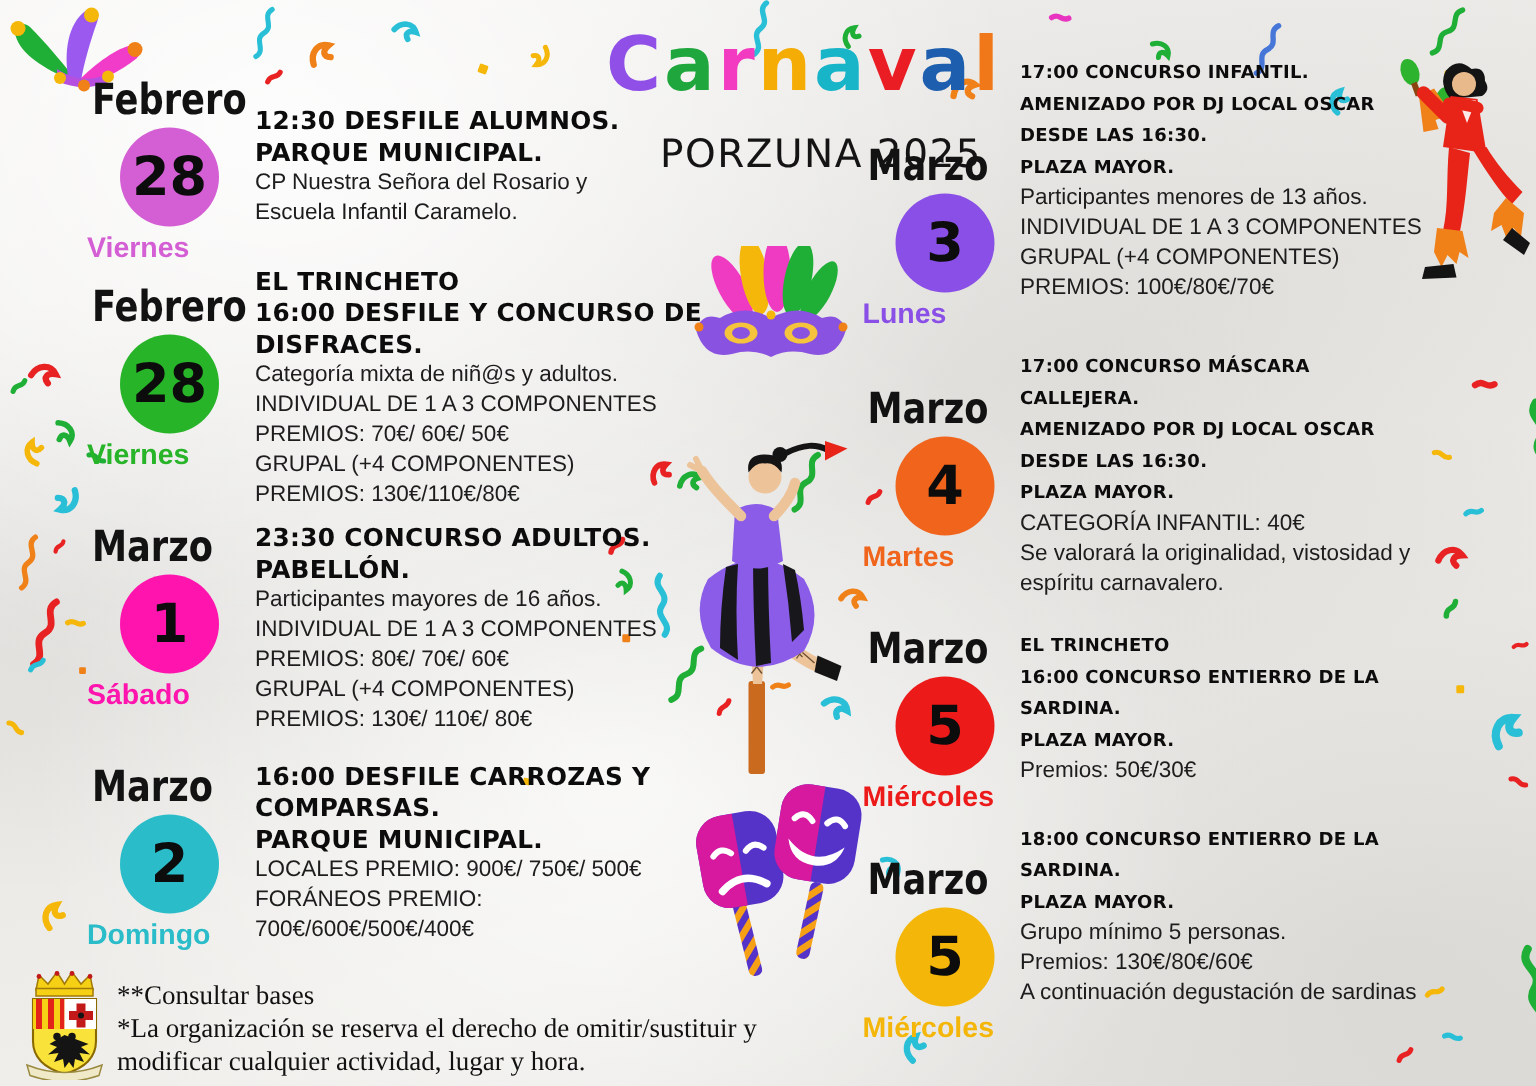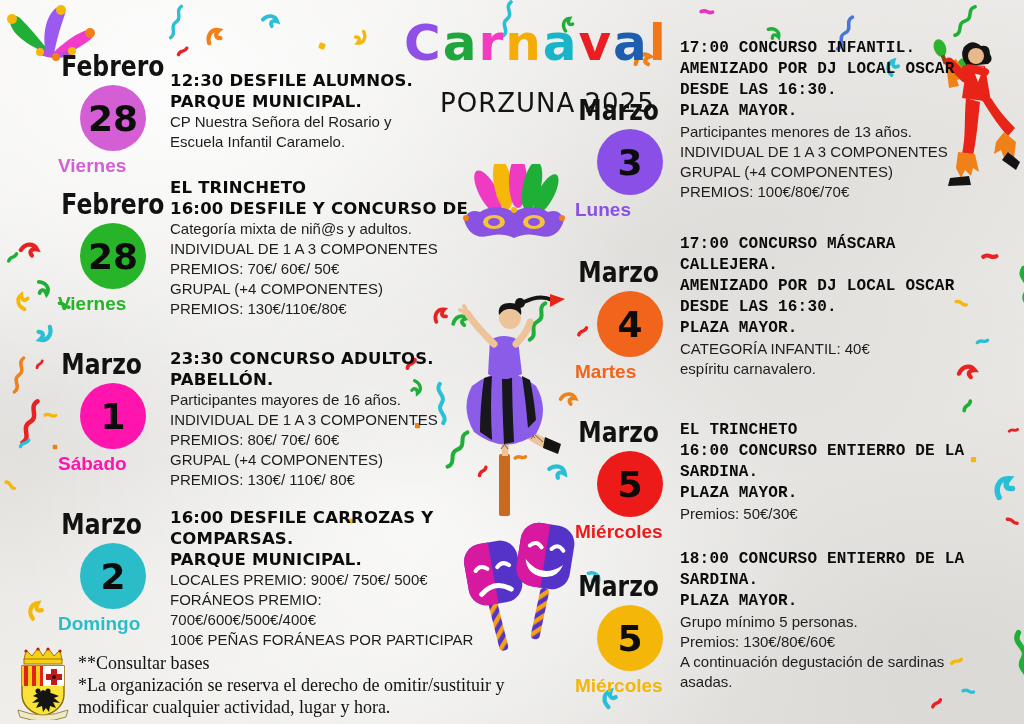--- a/index.html
+++ b/index.html
@@ -24,21 +24,21 @@
   .badge{position:absolute;width:110px;text-align:left;}
   .badge .month{font-family:"DejaVu Sans",sans-serif;font-weight:bold;font-size:25px;
     color:#121212;transform:scale(.94,1.14);}
   .badge .circle{width:66px;height:66px;border-radius:50%;margin:4px auto 0;
     display:flex;align-items:center;justify-content:center;}
   .badge .day{font-family:"DejaVu Sans",sans-serif;font-weight:bold;font-size:36px;color:#0c0c0c;}
   .badge .weekday{margin-top:4px;font-weight:bold;font-size:19px;}
   .etext{position:absolute;}
   .etext .hl{font-family:"DejaVu Sans",sans-serif;font-weight:bold;font-size:16.5px;
     line-height:21px;color:#0c0c0c;letter-spacing:.2px;white-space:nowrap;}
-  .etext.right .hl{font-size:16px;font-family:Liberation Mono, monospace;}
+  .etext.right .hl{font-size:12px;}
   .etext .rl{font-size:15px;line-height:20px;color:#1d1d1d;white-space:nowrap;}
   .footer-notes{position:absolute;left:78px;top:652px;font-family:"Liberation Serif",serif;
     font-size:18px;line-height:22px;color:#111;}
   .deco{position:absolute;}
 </style>
 </head>
 <body>
 
 <div class="poster">
 
@@ -410,20 +410,21 @@
 
     <div class="etext" style="left:170px;top:70px">
         <div class="hl">12:30 DESFILE ALUMNOS.</div>
         <div class="hl">PARQUE MUNICIPAL.</div>
         <div class="rl">CP Nuestra Señora del Rosario y</div>
         <div class="rl">Escuela Infantil Caramelo.</div>
       </div>
     <div class="etext" style="left:170px;top:177px">
         <div class="hl">EL TRINCHETO</div>
         <div class="hl">16:00 DESFILE Y CONCURSO DE</div>
+        <div class="hl">DISFRACES.</div>
         <div class="rl">Categoría mixta de niñ@s y adultos.</div>
         <div class="rl">INDIVIDUAL DE 1 A 3 COMPONENTES</div>
         <div class="rl">PREMIOS: 70€/ 60€/ 50€</div>
         <div class="rl">GRUPAL (+4 COMPONENTES)</div>
         <div class="rl">PREMIOS: 130€/110€/80€</div>
       </div>
     <div class="etext" style="left:170px;top:348px">
         <div class="hl">23:30 CONCURSO ADULTOS.</div>
         <div class="hl">PABELLÓN.</div>
         <div class="rl">Participantes mayores de 16 años.</div>
@@ -432,57 +433,56 @@
         <div class="rl">GRUPAL (+4 COMPONENTES)</div>
         <div class="rl">PREMIOS: 130€/ 110€/ 80€</div>
       </div>
     <div class="etext" style="left:170px;top:507px">
         <div class="hl">16:00 DESFILE CARROZAS Y</div>
         <div class="hl">COMPARSAS.</div>
         <div class="hl">PARQUE MUNICIPAL.</div>
         <div class="rl">LOCALES PREMIO: 900€/ 750€/ 500€</div>
         <div class="rl">FORÁNEOS PREMIO:</div>
         <div class="rl">700€/600€/500€/400€</div>
-        <div class="rl">100€ PEÑAS FORÁNEAS POR PARTICIPAR</div>
       </div>
 
     <div class="etext right" style="left:680px;top:38px">
         <div class="hl">17:00 CONCURSO INFANTIL.</div>
         <div class="hl">AMENIZADO POR DJ LOCAL OSCAR</div>
         <div class="hl">DESDE LAS 16:30.</div>
         <div class="hl">PLAZA MAYOR.</div>
         <div class="rl">Participantes menores de 13 años.</div>
         <div class="rl">INDIVIDUAL DE 1 A 3 COMPONENTES</div>
         <div class="rl">GRUPAL (+4 COMPONENTES)</div>
         <div class="rl">PREMIOS: 100€/80€/70€</div>
       </div>
     <div class="etext right" style="left:680px;top:234px">
         <div class="hl">17:00 CONCURSO MÁSCARA</div>
         <div class="hl">CALLEJERA.</div>
         <div class="hl">AMENIZADO POR DJ LOCAL OSCAR</div>
         <div class="hl">DESDE LAS 16:30.</div>
         <div class="hl">PLAZA MAYOR.</div>
         <div class="rl">CATEGORÍA INFANTIL: 40€</div>
+        <div class="rl">Se valorará la originalidad, vistosidad y</div>
         <div class="rl">espíritu carnavalero.</div>
       </div>
     <div class="etext right" style="left:680px;top:420px">
         <div class="hl">EL TRINCHETO</div>
         <div class="hl">16:00 CONCURSO ENTIERRO DE LA</div>
         <div class="hl">SARDINA.</div>
         <div class="hl">PLAZA MAYOR.</div>
         <div class="rl">Premios: 50€/30€</div>
       </div>
     <div class="etext right" style="left:680px;top:549px">
         <div class="hl">18:00 CONCURSO ENTIERRO DE LA</div>
         <div class="hl">SARDINA.</div>
         <div class="hl">PLAZA MAYOR.</div>
         <div class="rl">Grupo mínimo 5 personas.</div>
         <div class="rl">Premios: 130€/80€/60€</div>
         <div class="rl">A continuación degustación de sardinas</div>
-        <div class="rl">asadas.</div>
       </div>
 
     <div class="footer-notes" id="footer-notes">
         <div>**Consultar bases</div>
         <div>*La organización se reserva el derecho de omitir/sustituir y</div>
         <div>modificar cualquier actividad, lugar y hora.</div>
       </div>
 
   </div>
 </div>

